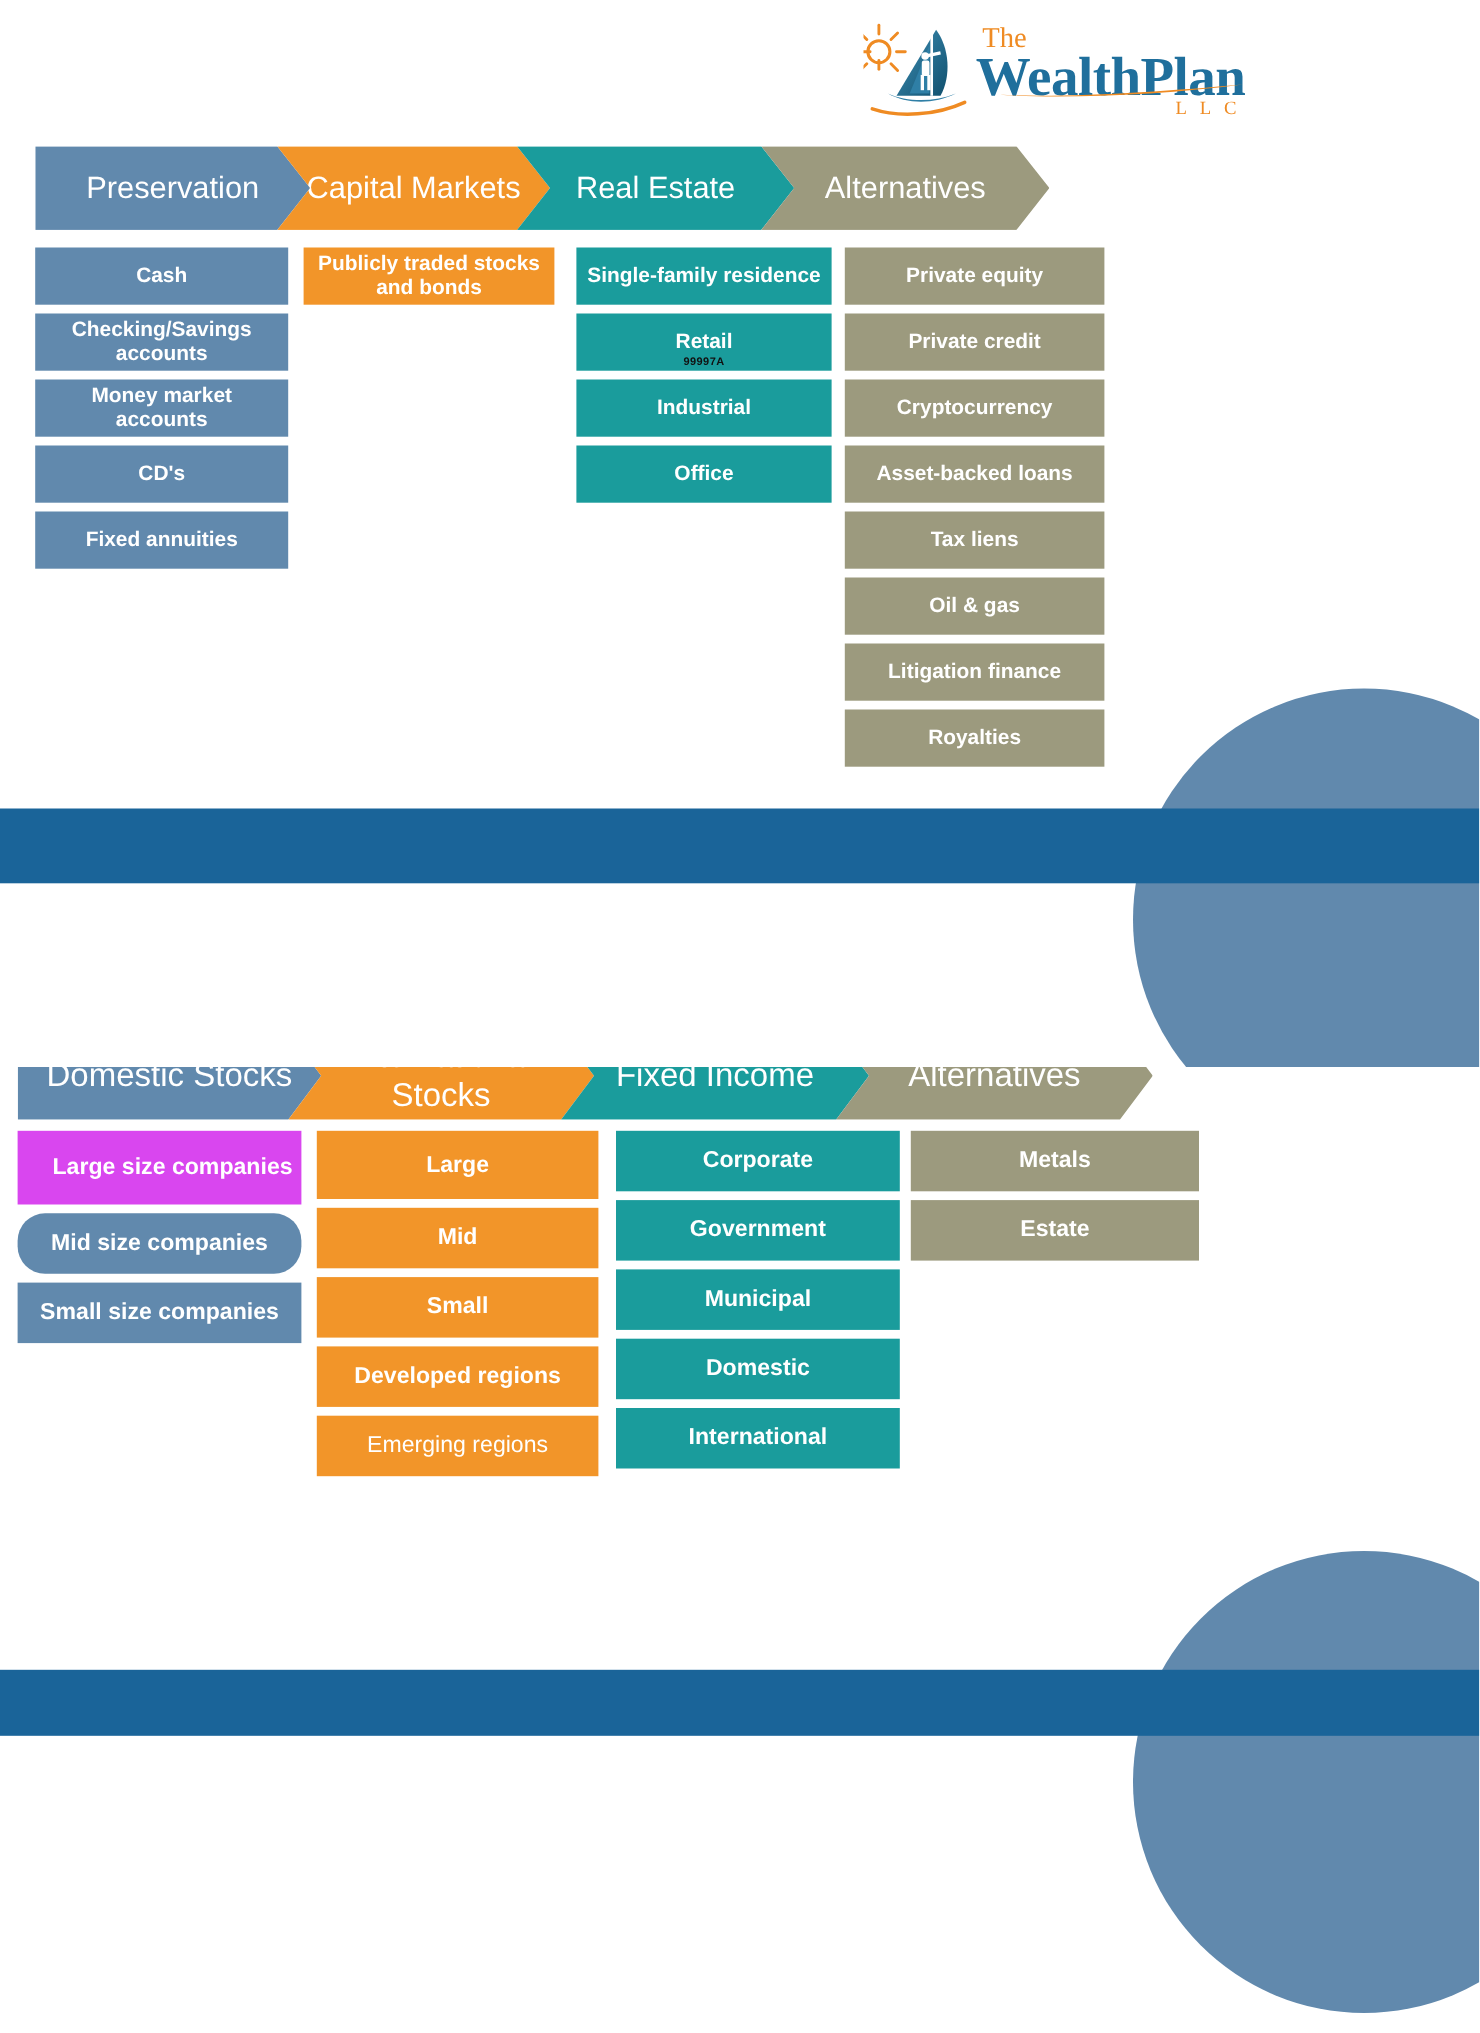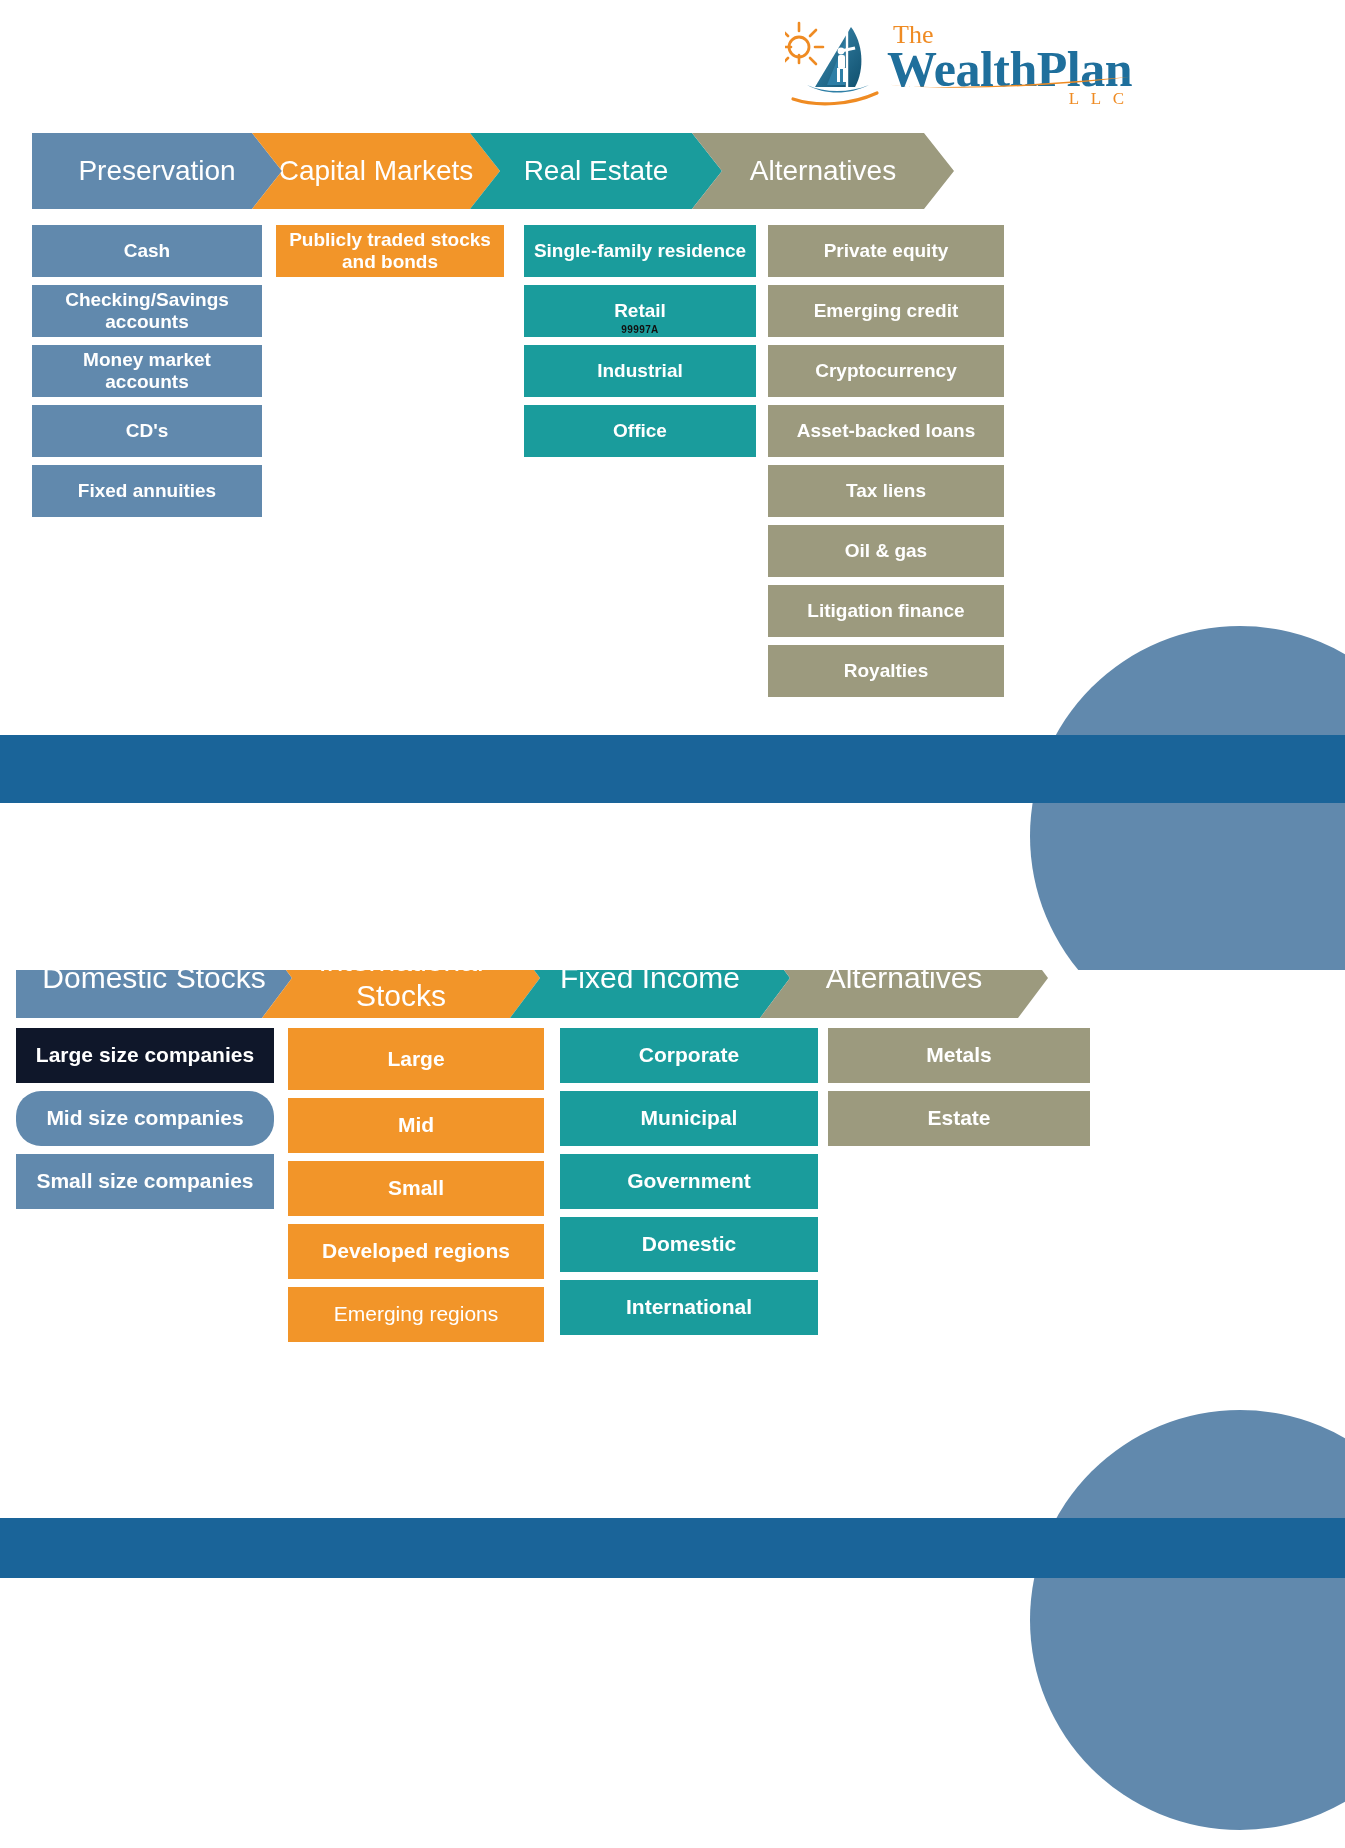--- a/index.html
+++ b/index.html
@@ -249,21 +249,21 @@
           </div>
           <div class="item" style="background: rgb(26, 156, 156); height: 52px; margin-bottom: 8px; font-size: 19px;">
             <span>Office</span>
           </div>
         </div>
         <div class="col" style="left: 736px; width: 236px;">
           <div class="item" style="background: rgb(156, 154, 126); height: 52px; margin-bottom: 8px; font-size: 19px;">
             <span>Private equity</span>
           </div>
           <div class="item" style="background: rgb(156, 154, 126); height: 52px; margin-bottom: 8px; font-size: 19px;">
-            <span>Emerging credit</span>
+            <span>Private credit</span>
           </div>
           <div class="item" style="background: rgb(156, 154, 126); height: 52px; margin-bottom: 8px; font-size: 19px;">
             <span>Cryptocurrency</span>
           </div>
           <div class="item" style="background: rgb(156, 154, 126); height: 52px; margin-bottom: 8px; font-size: 19px;">
             <span>Asset-backed loans</span>
           </div>
           <div class="item" style="background: rgb(156, 154, 126); height: 52px; margin-bottom: 8px; font-size: 19px;">
             <span>Tax liens</span>
           </div>
@@ -296,21 +296,21 @@
         <div class="chev notch-left" style="width: 280px; background: rgb(26, 156, 156); font-size: 30px; margin-left: -30px;">
           <span>Fixed Income</span>
         </div>
         <div class="chev notch-left" style="width: 288px; background: rgb(156, 154, 126); font-size: 30px; margin-left: -30px;">
           <span>Alternatives</span>
         </div>
       </div>
 
     <div class="cols" style="left:16px;top:58px;width:1110px;height:360px;">
         <div class="col" style="left: 0px; width: 258px;">
-          <div class="item" style="background: #0f172a; height: 55px; margin-bottom: 8px; font-size: 21px;">
+          <div class="item" style="background: #d946ef; height: 67px; margin-bottom: 8px; font-size: 21px; justify-content: flex-end;">
             <span>Large size companies</span>
           </div>
           <div class="item" style="background: rgb(97, 137, 173); height: 55px; margin-bottom: 8px; font-size: 21px; border-radius: 25px;">
             <span>Mid size companies</span>
           </div>
           <div class="item" style="background: rgb(97, 137, 173); height: 55px; margin-bottom: 8px; font-size: 21px;">
             <span>Small size companies</span>
           </div>
         </div>
         <div class="col" style="left: 272px; width: 256px;">
@@ -328,24 +328,24 @@
           </div>
           <div class="item light" style="background: rgb(242, 149, 41); height: 55px; margin-bottom: 8px;">
             <span>Emerging regions</span>
           </div>
         </div>
         <div class="col" style="left: 544px; width: 258px;">
           <div class="item" style="background: rgb(26, 156, 156); height: 55px; margin-bottom: 8px; font-size: 21px;">
             <span>Corporate</span>
           </div>
           <div class="item" style="background: rgb(26, 156, 156); height: 55px; margin-bottom: 8px; font-size: 21px;">
+            <span>Government</span>
+          </div>
+          <div class="item" style="background: rgb(26, 156, 156); height: 55px; margin-bottom: 8px; font-size: 21px;">
             <span>Municipal</span>
-          </div>
-          <div class="item" style="background: rgb(26, 156, 156); height: 55px; margin-bottom: 8px; font-size: 21px;">
-            <span>Government</span>
           </div>
           <div class="item" style="background: rgb(26, 156, 156); height: 55px; margin-bottom: 8px; font-size: 21px;">
             <span>Domestic</span>
           </div>
           <div class="item" style="background: rgb(26, 156, 156); height: 55px; margin-bottom: 8px; font-size: 21px;">
             <span>International</span>
           </div>
         </div>
         <div class="col" style="left: 812px; width: 262px;">
           <div class="item" style="background: rgb(156, 154, 126); height: 55px; margin-bottom: 8px; font-size: 21px;">

